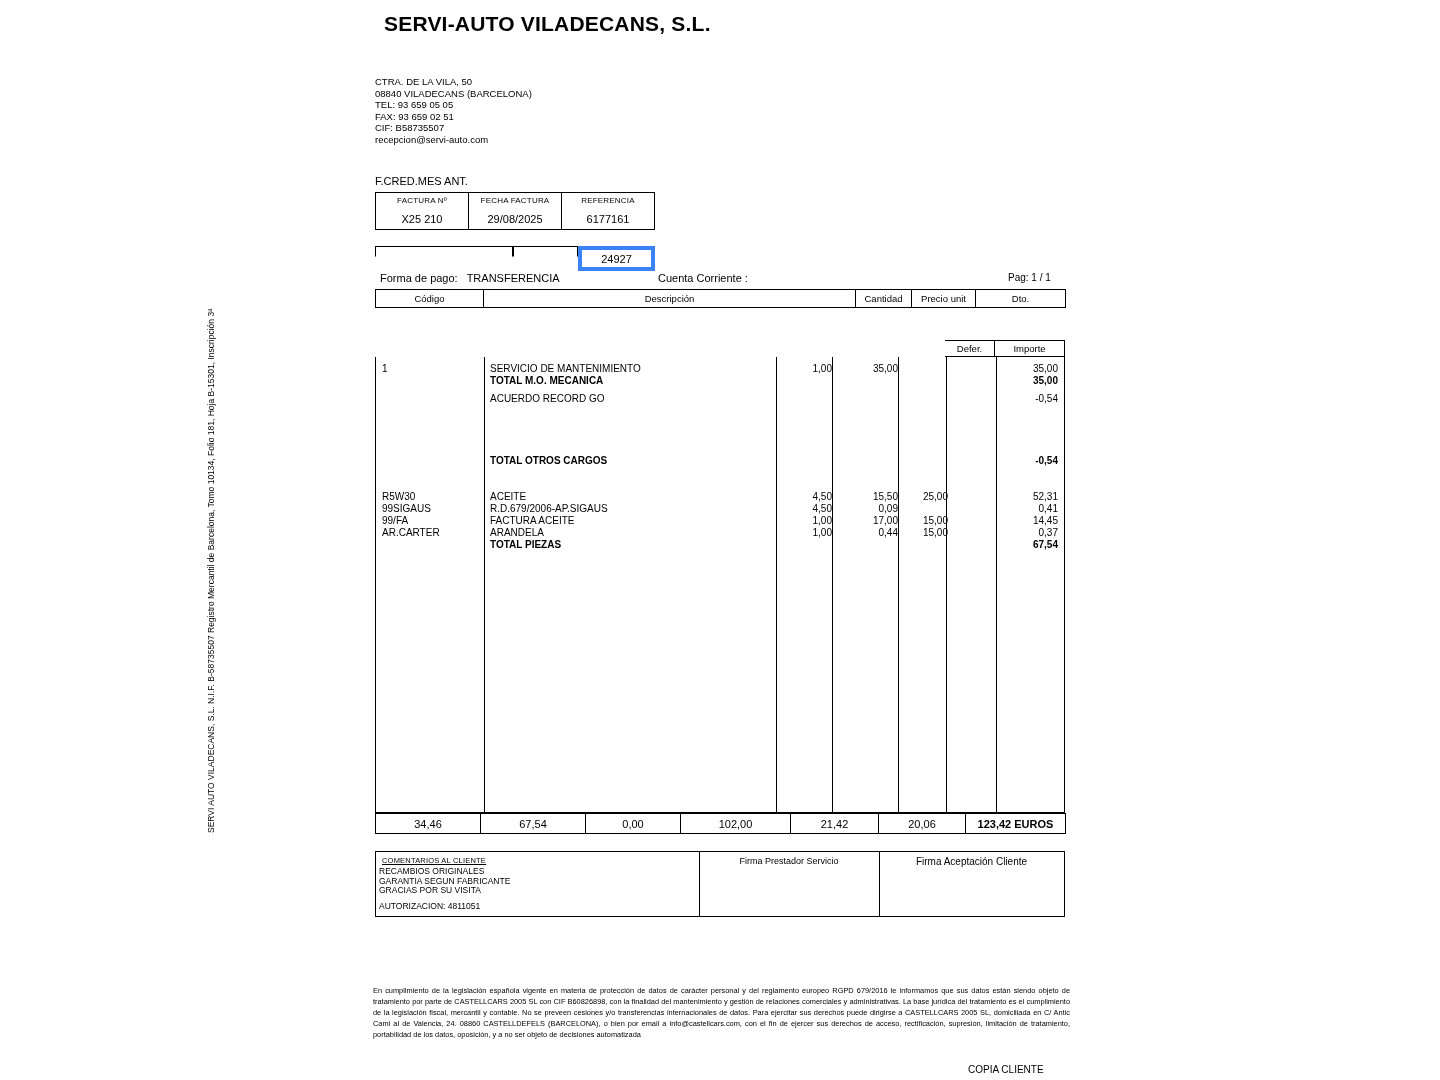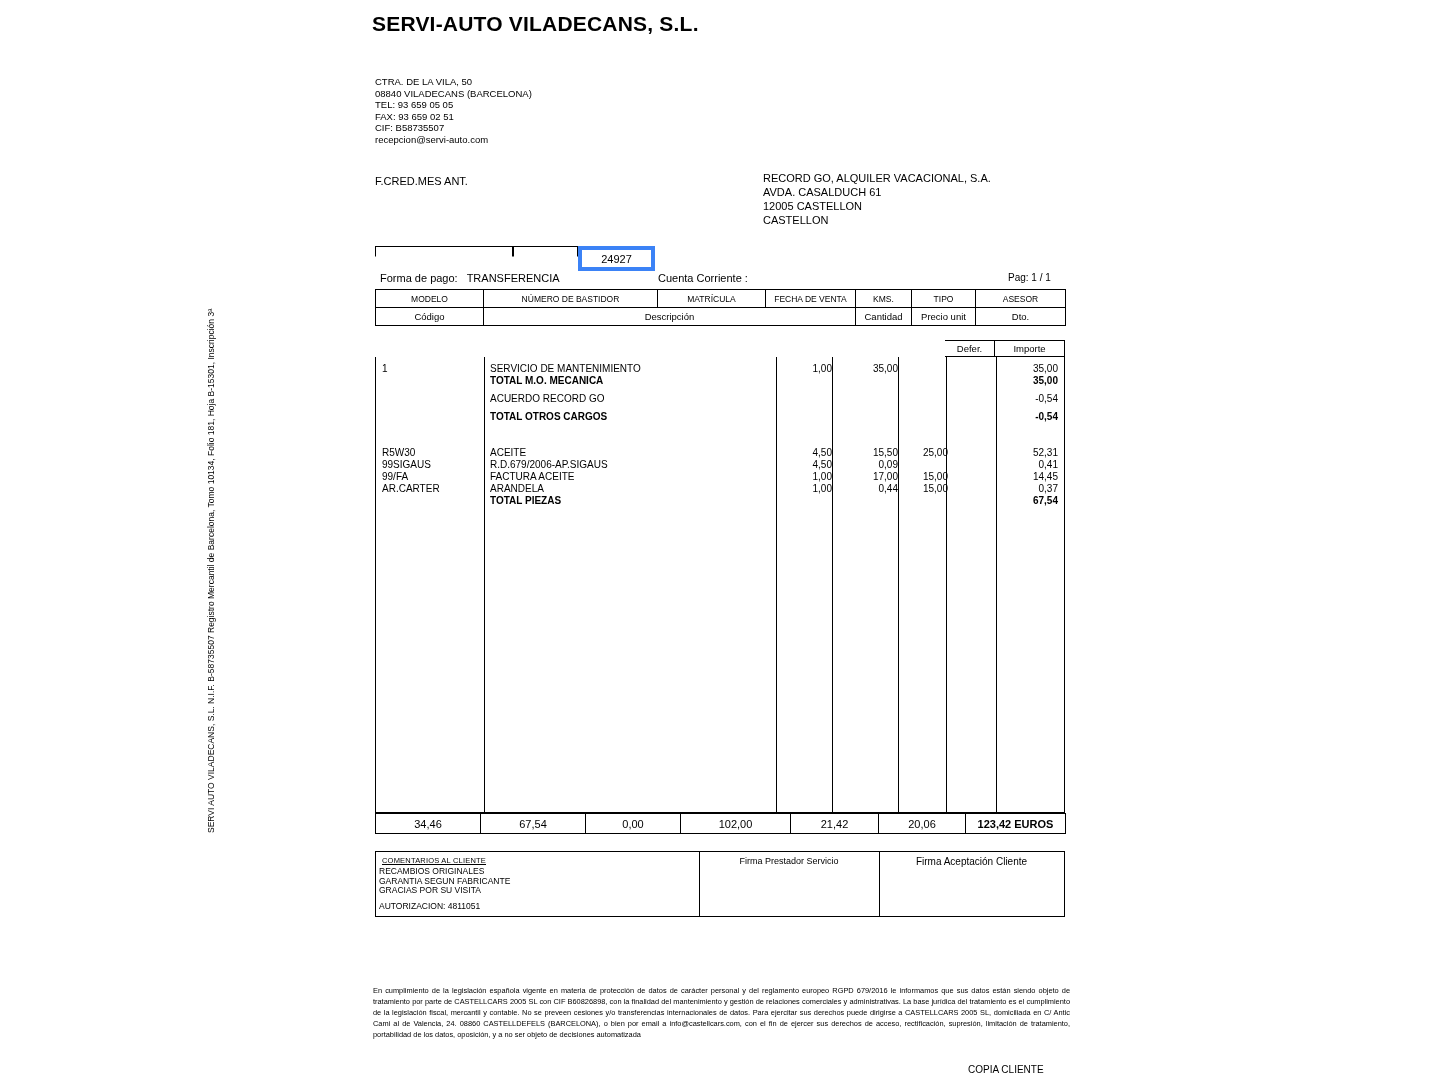--- a/index.html
+++ b/index.html
@@ -19,21 +19,21 @@
   .page {
     position: absolute;
     left: 0; top: 0;
     width: 1440px;
     height: 1080px;
   }
 
   
   .company-title {
     position: absolute;
-    left: 372px;
+    left: 384px;
     top: 12px;
     font-size: 21px;
     font-weight: bold;
     letter-spacing: 0.2px;
   }
   .company-address {
     position: absolute;
     left: 375px;
     top: 76px;
     font-size: 9.5px;
@@ -202,21 +202,21 @@
     position: absolute;
     left: 0; top: 0; right: 0;
     padding-top: 6px;
   }
   .irow {
     position: relative;
     height: 12px;
     font-size: 10px;
   }
   .irow.gap { height: 18px; }
-  .irow.gap2 { height: 16px; }
+  .irow.gap2 { height: 16px; margin-top: 44px; }
   .i-code   { position: absolute; left: 6px;   top: 0; }
   .i-desc   { position: absolute; left: 114px; top: 0; }
   .i-qty    { position: absolute; left: 400px; width: 56px; text-align: right; top: 0; }
   .i-price  { position: absolute; left: 462px; width: 60px; text-align: right; top: 0; }
   .i-dto    { position: absolute; left: 528px; width: 44px; text-align: right; top: 0; }
   .i-defer  { position: absolute; left: 578px; width: 40px; text-align: right; top: 0; }
   .i-amount { position: absolute; left: 620px; width: 62px; text-align: right; top: 0; }
   .bold { font-weight: bold; }
 
   
@@ -313,64 +313,63 @@
     <div>CTRA. DE LA VILA, 50</div>
     <div>08840 VILADECANS (BARCELONA)</div>
     <div>TEL:  93 659 05 05</div>
     <div>FAX:  93 659 02 51</div>
     <div>CIF: B58735507</div>
     <div>recepcion@servi-auto.com</div>
   </div>
 
   <div class="cred-label">F.CRED.MES ANT.</div>
 
+  <div class="inv-box">
+    <div class="inv-cell">
+      <div class="h">FACTURA Nº</div>
+      <div class="v">X25 210</div>
+    </div>
+    <div class="inv-cell">
+      <div class="h">FECHA FACTURA</div>
+      <div class="v">29/08/2025</div>
+    </div>
+    <div class="inv-cell">
+      <div class="h">REFERENCIA</div>
+      <div class="v">6177161</div>
+    </div>
+  </div>
 
   <div class="cut-row">
     <div class="cut-left"></div>
     <div class="cut-mid"></div>
     <div class="cut-right">24927</div>
   </div>
 
   <div class="pay-line">
     <span>Forma de pago:</span>
     &nbsp;
     <span>TRANSFERENCIA</span>
   </div>
   <div class="cuenta-line">Cuenta Corriente :</div>
   <div class="pag-line">Pag: 1 / 1</div>
 
-  <div class="customer">
-    <div>RECORD GO, ALQUILER VACACIONAL, S.A.</div>
-    <div>AVDA. CASALDUCH 61</div>
-    <div>12005 CASTELLON</div>
-    <div>CASTELLON</div>
-  </div>
 
   <div class="vertical-reg">SERVI AUTO VILADECANS, S.L. N.I.F. B-58735507  Registro Mercantil de Barcelona, Tomo 10134, Folio 181, Hoja B-15301, Inscripción 3ª</div>
 
   <table class="tbl">
     <colgroup>
       <col style="width:108px">
       <col style="width:174px">
       <col style="width:108px">
       <col style="width:90px">
       <col style="width:56px">
       <col style="width:64px">
       <col style="width:90px">
     </colgroup>
     <tbody>
-      <tr class="vh-row">
-        <td>MODELO</td>
-        <td>NÚMERO DE BASTIDOR</td>
-        <td>MATRÍCULA</td>
-        <td>FECHA DE VENTA</td>
-        <td>KMS.</td>
-        <td>TIPO</td>
-        <td>ASESOR</td>
-      </tr>
       <tr class="ch-row">
         <td>Código</td>
         <td colspan="3">Descripción</td>
         <td>Cantidad</td>
         <td>Precio unit</td>
         <td style="width:44px">Dto.</td>
       </tr>
     </tbody>
   </table>
 

